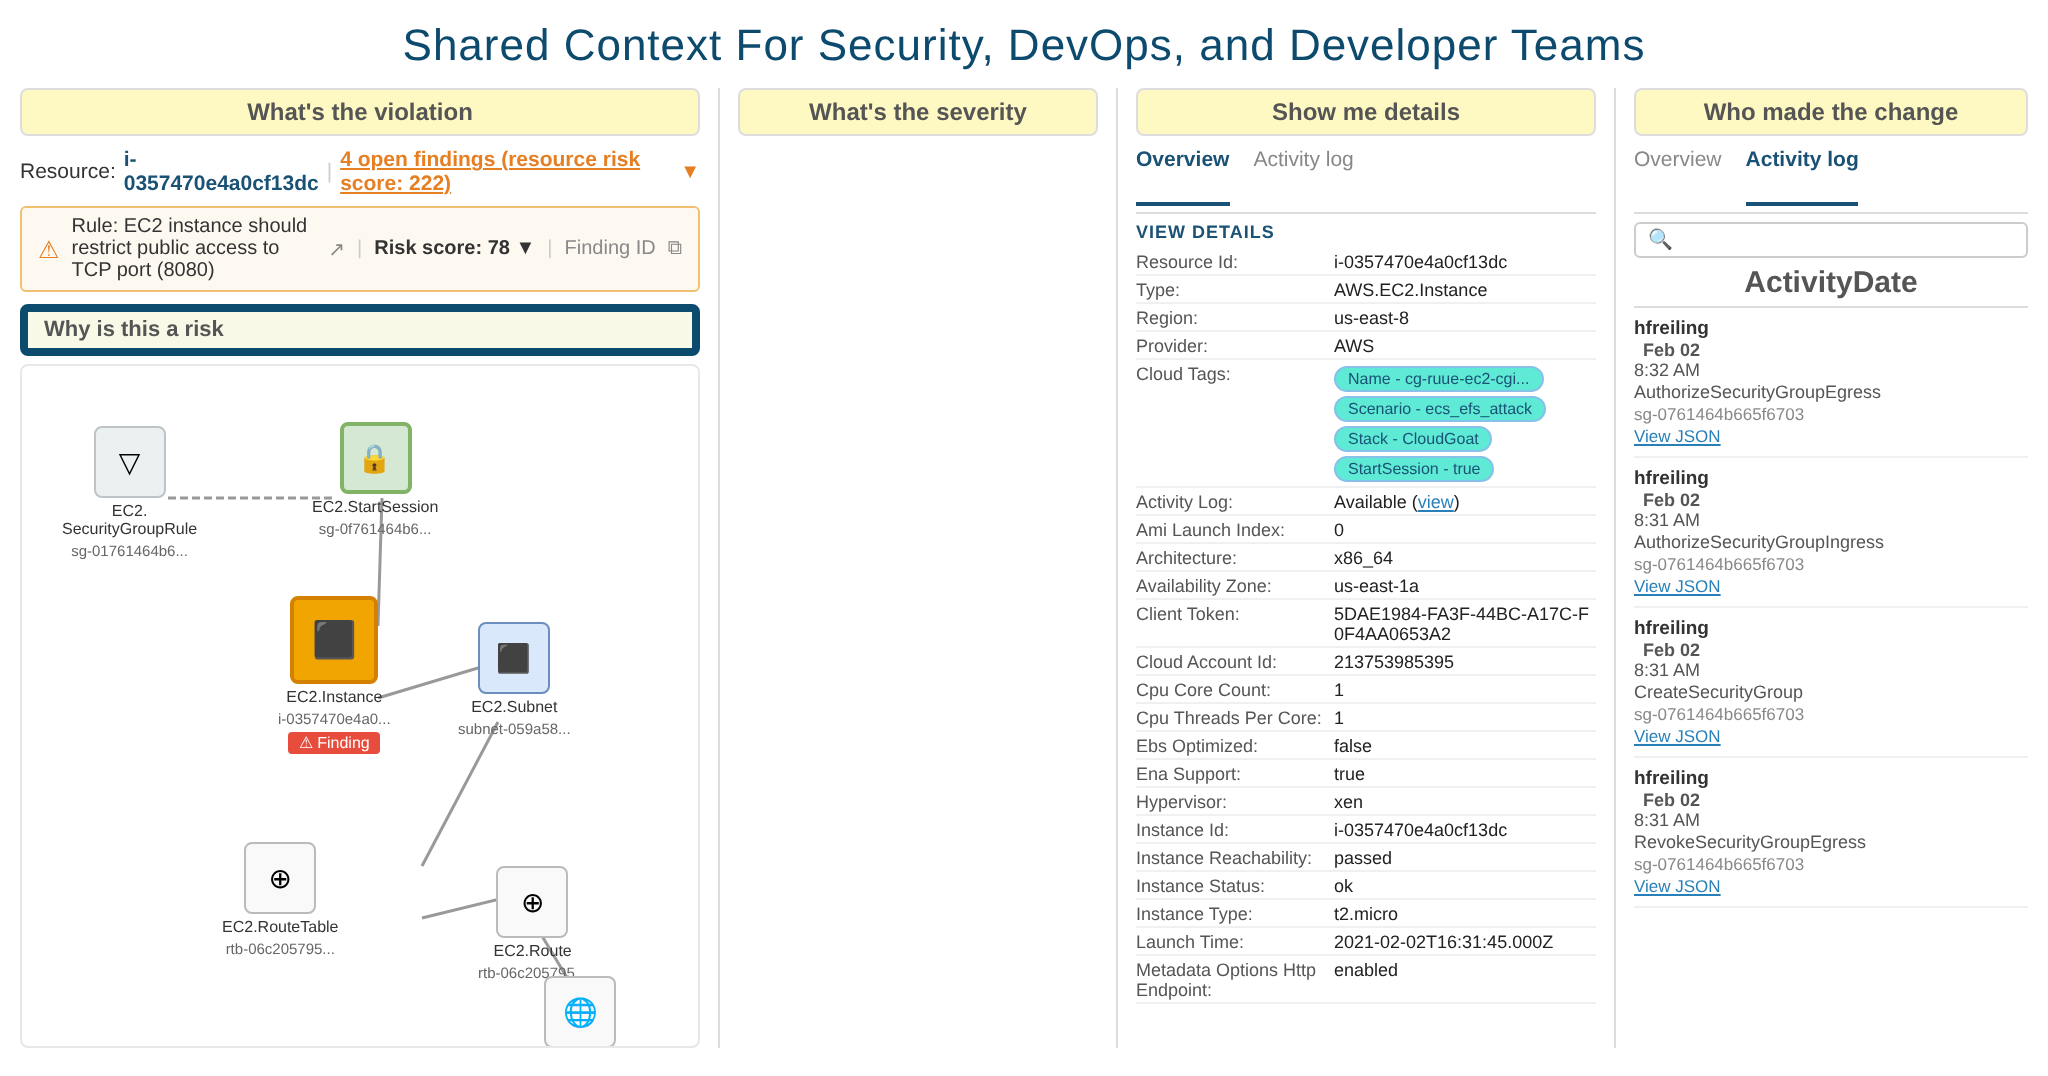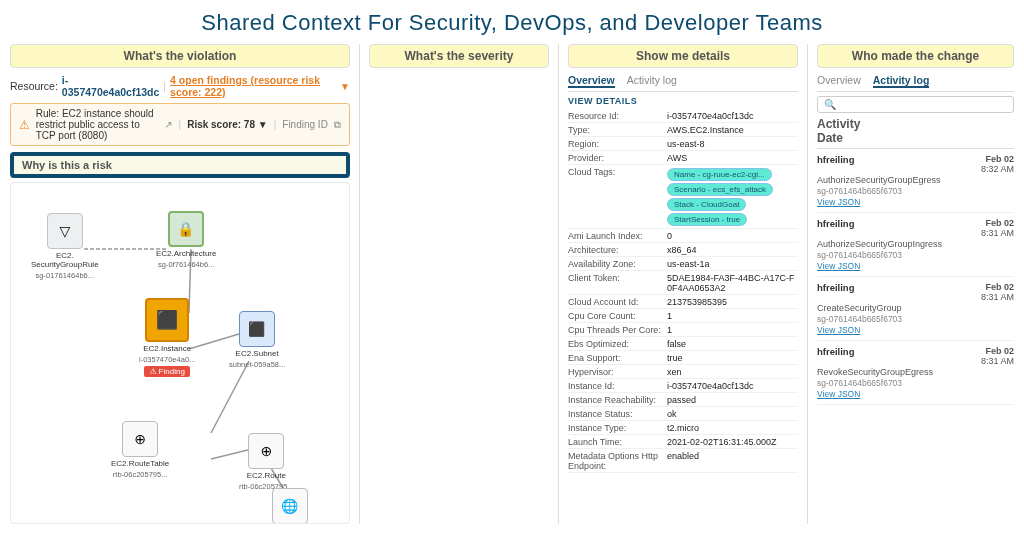--- a/index.html
+++ b/index.html
@@ -156,21 +156,21 @@
       display: flex;
       gap: 12px;
       margin-bottom: 4px;
       border-bottom: 1px solid #ddd;
       padding-bottom: 3px;
     }
     .tab {
       font-size: 10.5px;
       color: #888;
       cursor: pointer;
-      padding-bottom: 0;
+      padding-bottom: 15px;
     }
     .tab.active {
       color: #1a5276;
       border-bottom: 2px solid #1a5276;
       font-weight: 600;
     }
     .view-details-label {
       font-size: 9px;
       font-weight: 700;
       color: #1a5276;
@@ -224,20 +224,21 @@
       padding: 5px 0;
       border-bottom: 1px solid #f0f0f0;
       display: flex;
       flex-direction: column;
       gap: 1px;
     }
     .activity-row-top {
       display: flex;
       justify-content: space-between;
       align-items: flex-start;
+      flex-direction: column;
     }
     .activity-user {
       font-weight: 700;
       color: #333;
       font-size: 9.5px;
     }
     .activity-date {
       font-size: 9px;
       color: #555;
       text-align: right;
@@ -331,21 +332,21 @@
         </svg>
 
         <div class="graph-node" style="left:20px; top:30px;">
           <div class="node-icon" style="background:#ecf0f1; border:1px solid #bdc3c7; font-size:14px;">▽</div>
           <div class="node-label">EC2.<br>SecurityGroupRule</div>
           <div class="node-sub">sg-01761464b6...</div>
         </div>
 
         <div class="graph-node" style="left:145px; top:28px;">
           <div class="node-icon" style="background:#d5e8d4; border:2px solid #82b366; font-size:14px;">🔒</div>
-          <div class="node-label">EC2.Architecture</div>
+          <div class="node-label">EC2.StartSession</div>
           <div class="node-sub">sg-0f761464b6...</div>
         </div>
 
         <div class="graph-node" style="left:128px; top:115px;">
           <div class="node-icon" style="background:#f0a500; border:2px solid #d48000; font-size:18px; color:#fff; width:44px; height:44px;">⬛</div>
           <div class="node-label">EC2.Instance</div>
           <div class="node-sub">i-0357470e4a0...</div>
           <div class="finding-badge">
             <span>⚠</span>
               <span>Finding</span>
@@ -414,20 +415,24 @@
           <div class="detail-row">
             <span class="detail-key">Cloud Tags:</span>
             <span class="detail-val">
               <span class="tag-pill">Name - cg-ruue-ec2-cgi...</span><br>
               <span class="tag-pill">Scenario - ecs_efs_attack</span><br>
               <span class="tag-pill">Stack - CloudGoat</span><br>
               <span class="tag-pill">StartSession - true</span>
             </span>
           </div>
           <div class="detail-row">
+            <span class="detail-key">Activity Log:</span>
+            <span class="detail-val">Available (<span class="view-link">view</span>)</span>
+          </div>
+          <div class="detail-row">
             <span class="detail-key">Ami Launch Index:</span>
             <span class="detail-val">0</span>
           </div>
           <div class="detail-row">
             <span class="detail-key">Architecture:</span>
             <span class="detail-val">x86_64</span>
           </div>
           <div class="detail-row">
             <span class="detail-key">Availability Zone:</span>
             <span class="detail-val">us-east-1a</span>
@@ -493,21 +498,21 @@
     <div class="col-who">
       <div class="section-header">Who made the change</div>
       <div class="tabs-row">
         <span class="tab">Overview</span>
         <span class="tab active">Activity log</span>
       </div>
       <div class="search-bar">
         <span>🔍</span>
         <input type="text" style="border: none; outline: none; font-size: 9px; width: 100%; color: rgb(170, 170, 170);" placeholder="">
       </div>
-      <div style="display:flex; justify-content:flex-end; font-size:12px; font-weight:700; color:#555; padding: 0 0 3px 0; border-bottom:1px solid #ddd;flex-direction:column;">
+      <div style="display:flex; justify-content:center; font-size:15px; font-weight:700; color:#555; padding: 0 0 3px 0; border-bottom:1px solid #ddd;">
         <span>Activity</span>
         <span style="display:flex; align-items:center; gap:2px;">Date</span>
       </div>
       <div class="col-who-scroll">
 
         <div class="activity-log-entry">
           <div class="activity-row-top">
             <span class="activity-user">hfreiling</span>
             <div style="text-align:right;">
               <div class="activity-date"><span class="date-val">Feb 02</span></div>

